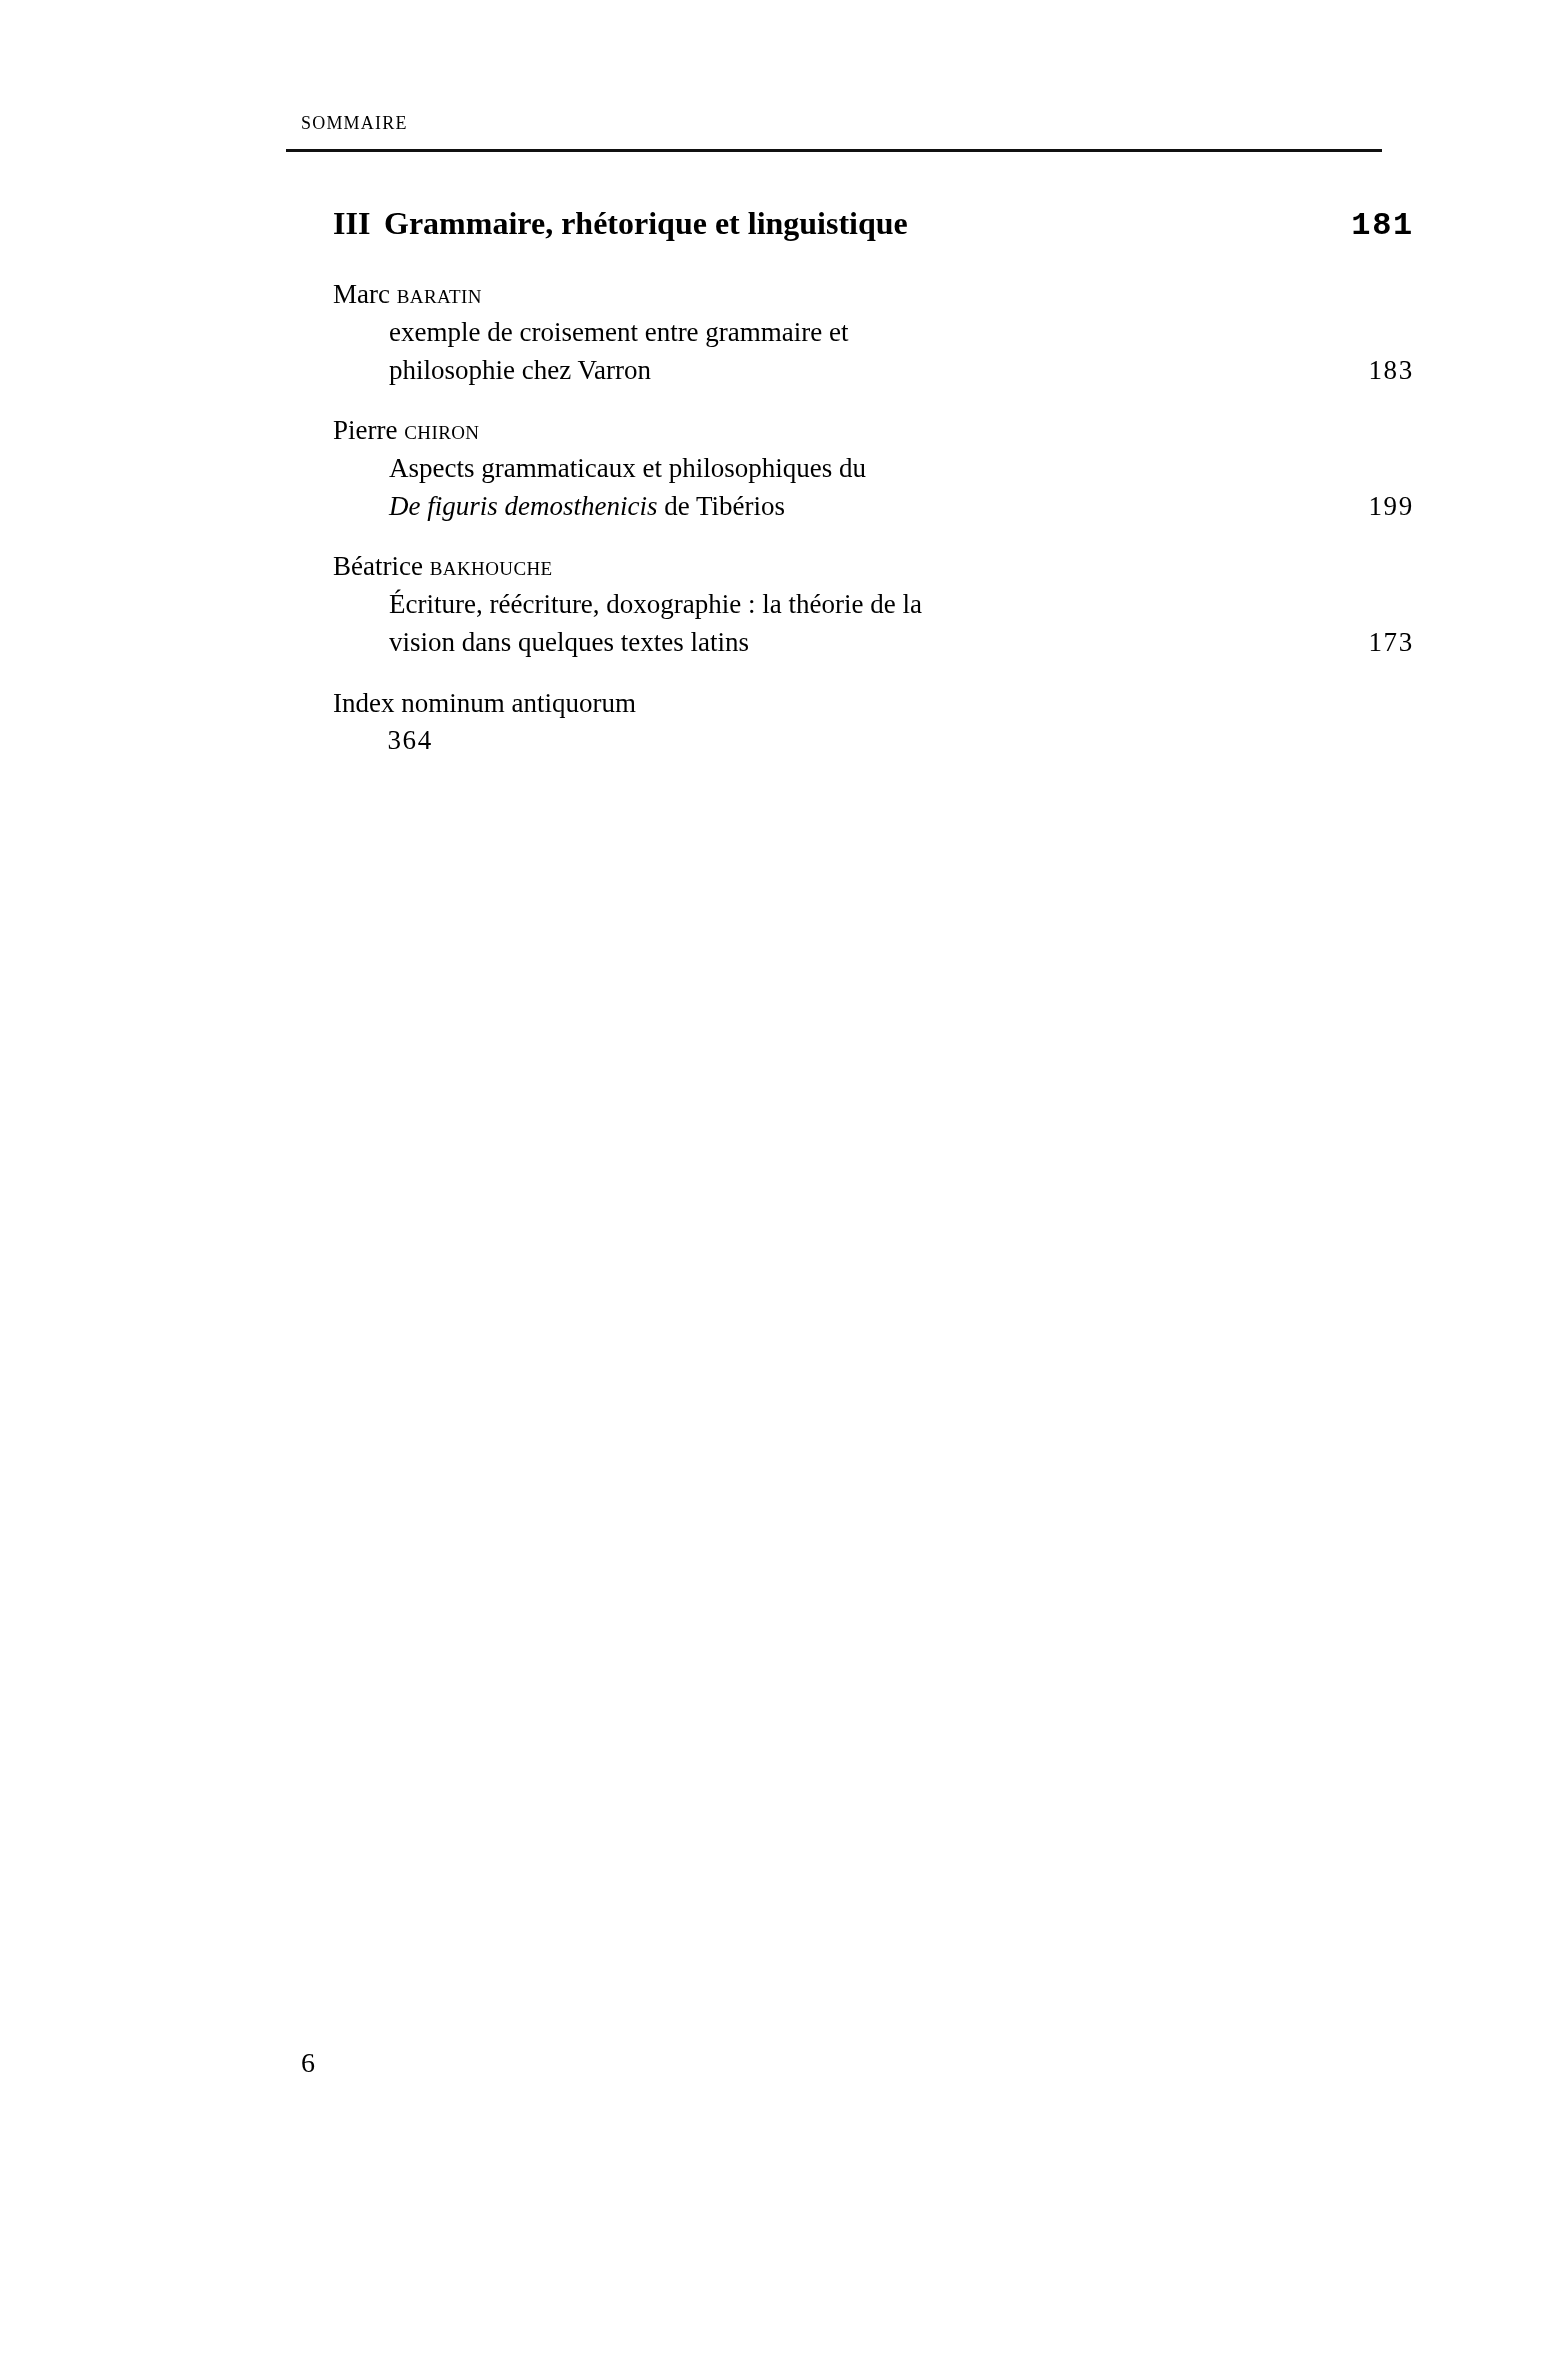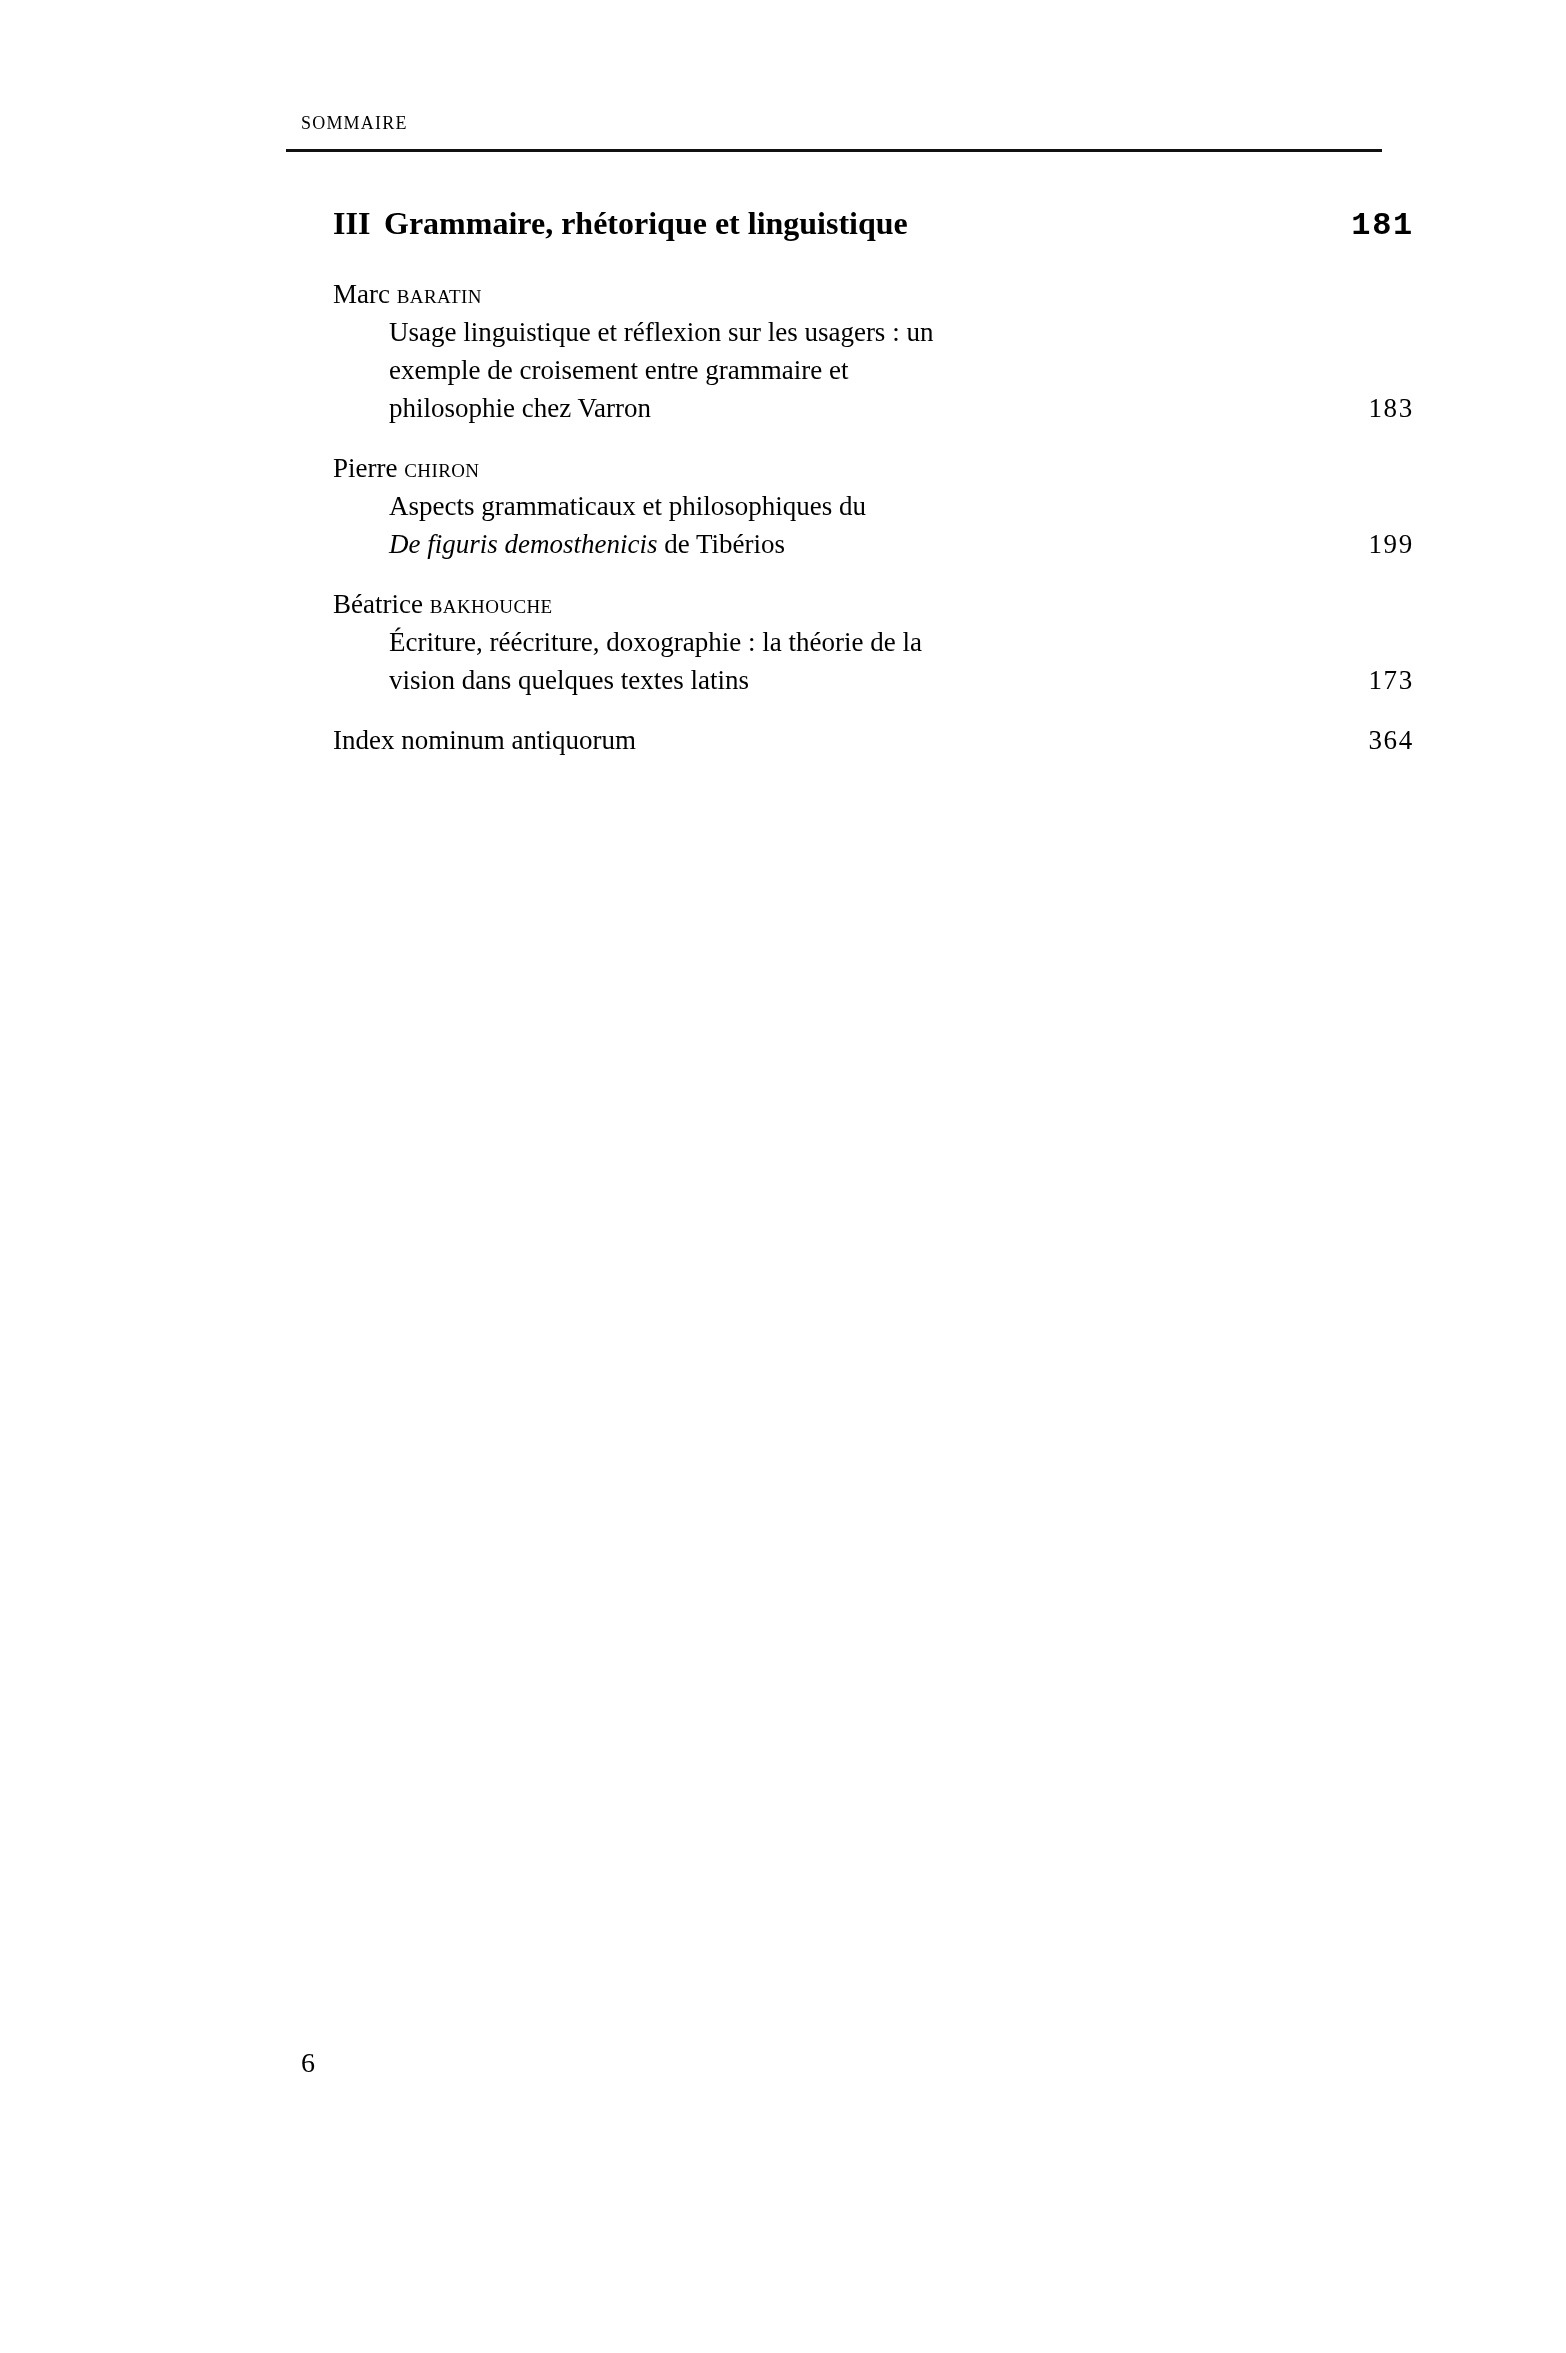--- a/index.html
+++ b/index.html
@@ -120,20 +120,21 @@
     font-variant-numeric: oldstyle-nums;
     letter-spacing: 1.7px;
   }
 
   .index-line {
     display: flex;
     align-items: baseline;
     font-size: 27px;
     line-height: 1.40;
     margin-top: 15px;
+    flex-direction: column;
   }
   .index-text {
     flex: 1 1 auto;
     padding-right: 16.6px;
   }
   .index-page {
     flex: 0 0 auto;
     text-align: right;
     min-width: 100px;
     font-feature-settings: "onum" 1;
@@ -169,24 +170,20 @@
       <span class="part-title">Grammaire, rhétorique et linguistique</span>
       <span class="part-page">181</span>
     </div>
 
     <div class="entry">
       <div class="entry-author">
         <span class="author-given">Marc </span><span class="author-surname">Baratin</span>
       </div>
       <div class="entry-title">
         <div class="title-line">
-          <span class="title-text">Usage linguistique et réflexion sur les usagers : un</span>
-          <span class="title-page"></span>
-        </div>
-        <div class="title-line">
           <span class="title-text">exemple de croisement entre grammaire et</span>
           <span class="title-page"></span>
         </div>
         <div class="title-line">
           <span class="title-text">philosophie chez Varron</span>
           <span class="title-page">183</span>
         </div>
       </div>
     </div>
 

